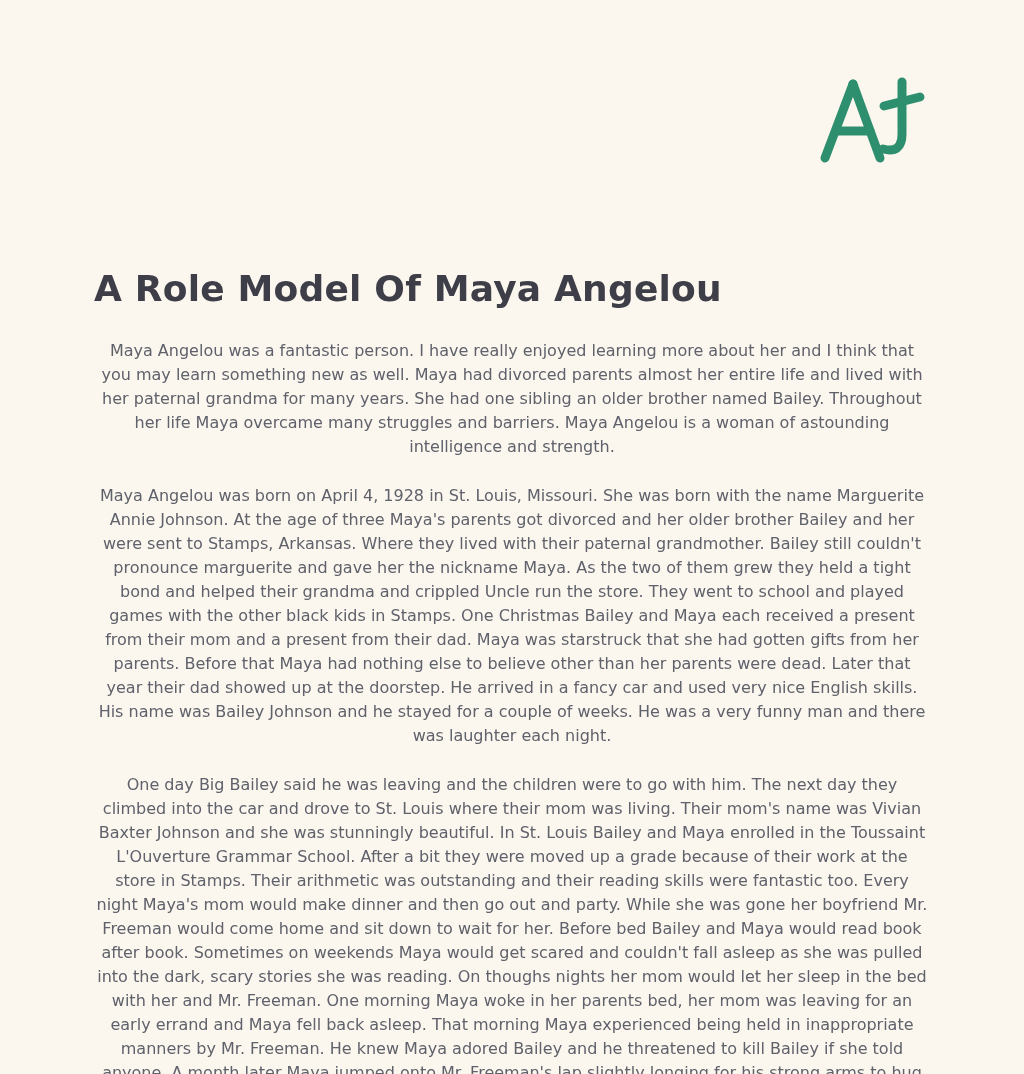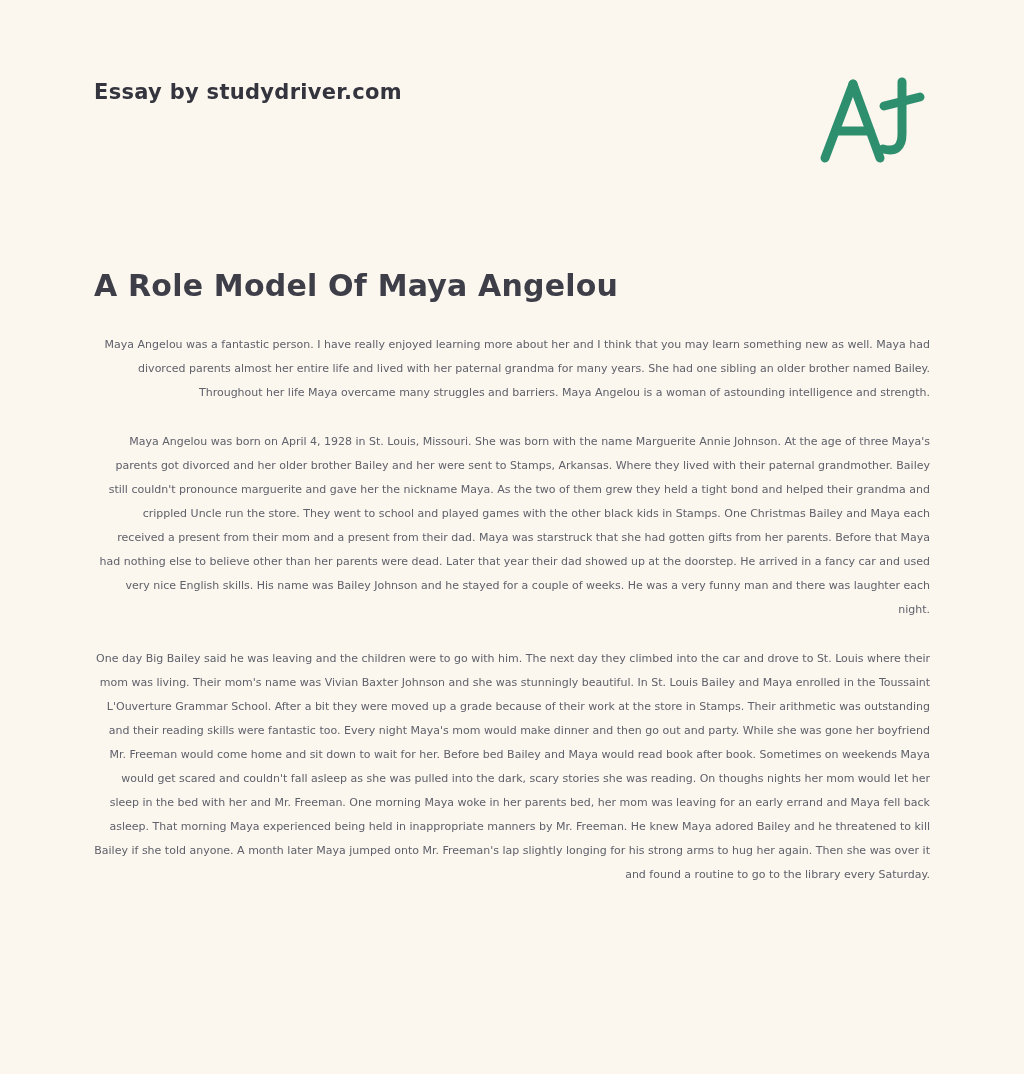--- a/index.html
+++ b/index.html
@@ -41,45 +41,44 @@
     text-decoration: none;
   }
   .logo {
     width: 112px;
     height: 92px;
     margin-right: 2px;
     flex: 0 0 auto;
   }
   h1.essay-title {
     margin-top: 102px;
-    font-size: 30px;
+    font-size: 36px;
     font-weight: 600;
     color: #3d3e48;
     letter-spacing: 0.2px;
   }
   .essay-body {
     margin-top: 30px;
   }
   .essay-body p {
-    font-size: 11px;
+    font-size: 16px;
     line-height: 24px;
     color: #5f616b;
     margin-bottom: 25px;
-    text-align: right;
+    text-align: center;
   }
 </style>
 </head>
 <body>
 
 <div class="page">
   <div class="content">
 
     <div class="header-row">
       <div>
-        <div class="byline">Essay by studydriver.com</div>
       </div>
 
       <div class="logo">
         <svg viewBox="0 0 110 92" width="112" height="92" aria-hidden="true">
           <g stroke="#2e8f6f" stroke-width="9" fill="none" stroke-linecap="round" stroke-linejoin="round">
 
             <path d="M8 84 L36 10"></path>
             <path d="M36 10 L63 84"></path>
             <path d="M20 57 L53 57"></path>
 

